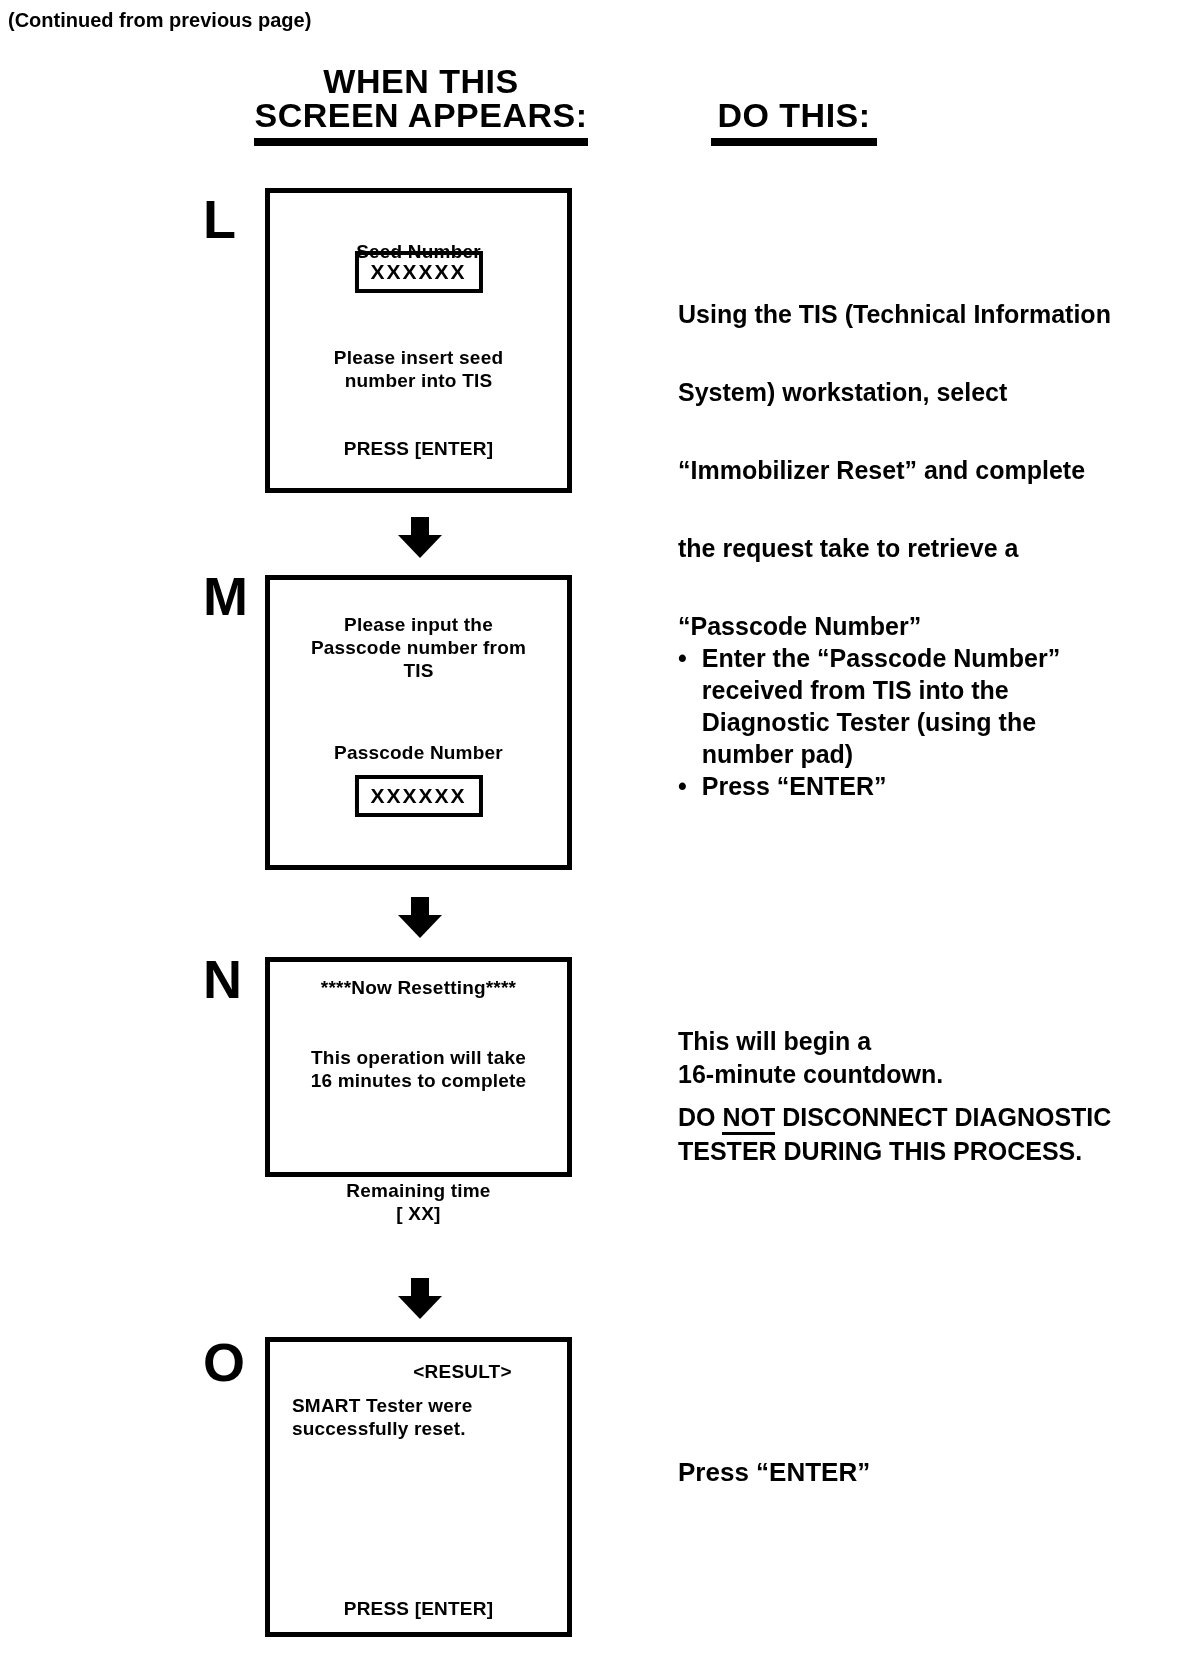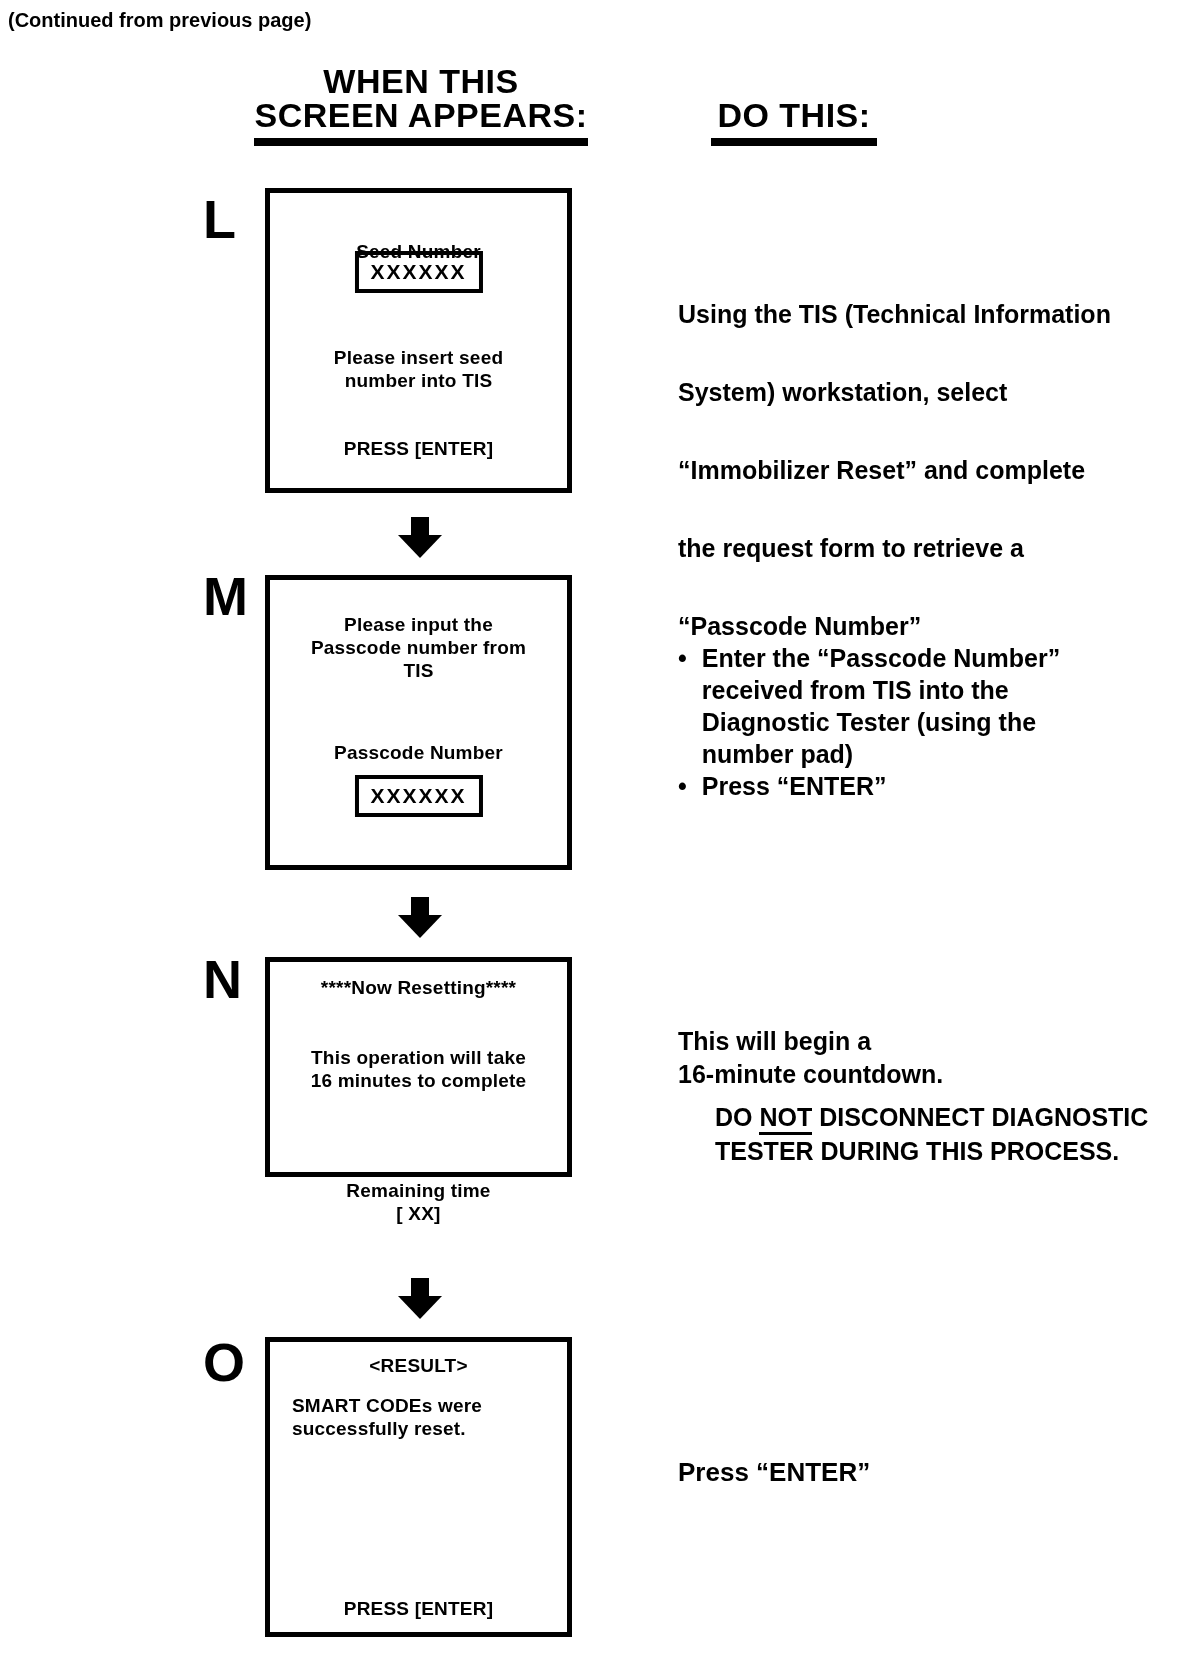--- a/index.html
+++ b/index.html
@@ -129,33 +129,33 @@
       <div>[ XX]</div>
     </div>
 </div>
 
 <div class="arrow" style="top:1278px;">
   <div class="stem"></div>
   <div class="head"></div>
 </div>
 
 <div class="screen" style="top:1337px; height:300px;">
-  <div class="sc-text" style="top:12px;">&lt;RESULT&gt;</div>
+  <div class="sc-text" style="top:18px;padding-left:44px;">&lt;RESULT&gt;</div>
   <div class="sc-text sc-left" style="top:52px;">
-      <div>SMART CODEs were</div>
+      <div>SMART Tester were</div>
       <div>successfully reset.</div>
     </div>
   <div class="sc-text" style="top:255px;">PRESS [ENTER]</div>
 </div>
 
 <div class="instr lh31" style="top:252px;">
     <div>Using the TIS (Technical Information</div>
     <div>System) workstation, select</div>
     <div>“Immobilizer Reset” and complete</div>
-    <div>the request form to retrieve a</div>
+    <div>the request take to retrieve a</div>
     <div>“Passcode Number”</div>
   </div>
 
 <div class="instr" style="top:642px;">
   <div class="bullet-row">
     <span class="dot">•</span>
     <div class="blines">
         <div>Enter the “Passcode Number”</div>
         <div>received from TIS into the</div>
         <div>Diagnostic Tester (using the</div>
@@ -167,20 +167,20 @@
     <div class="blines">
         <div>Press “ENTER”</div>
       </div>
   </div>
 </div>
 
 <div class="instr lh33" style="top:1025px;">
     <div>This will begin a</div>
     <div>16-minute countdown.</div>
   </div>
-<div class="instr lh34" style="top:1100px;margin-left:37px;">
+<div class="instr lh34" style="top:1100px;">
   <div><span>DO </span><span class="u">NOT</span><span> DISCONNECT DIAGNOSTIC</span></div>
   <div>TESTER DURING THIS PROCESS.</div>
 </div>
 
 <div class="instr lh33" style="top:1456px; font-size:26px;">
     <div>Press “ENTER”</div>
   </div>
 
 </body></html>

